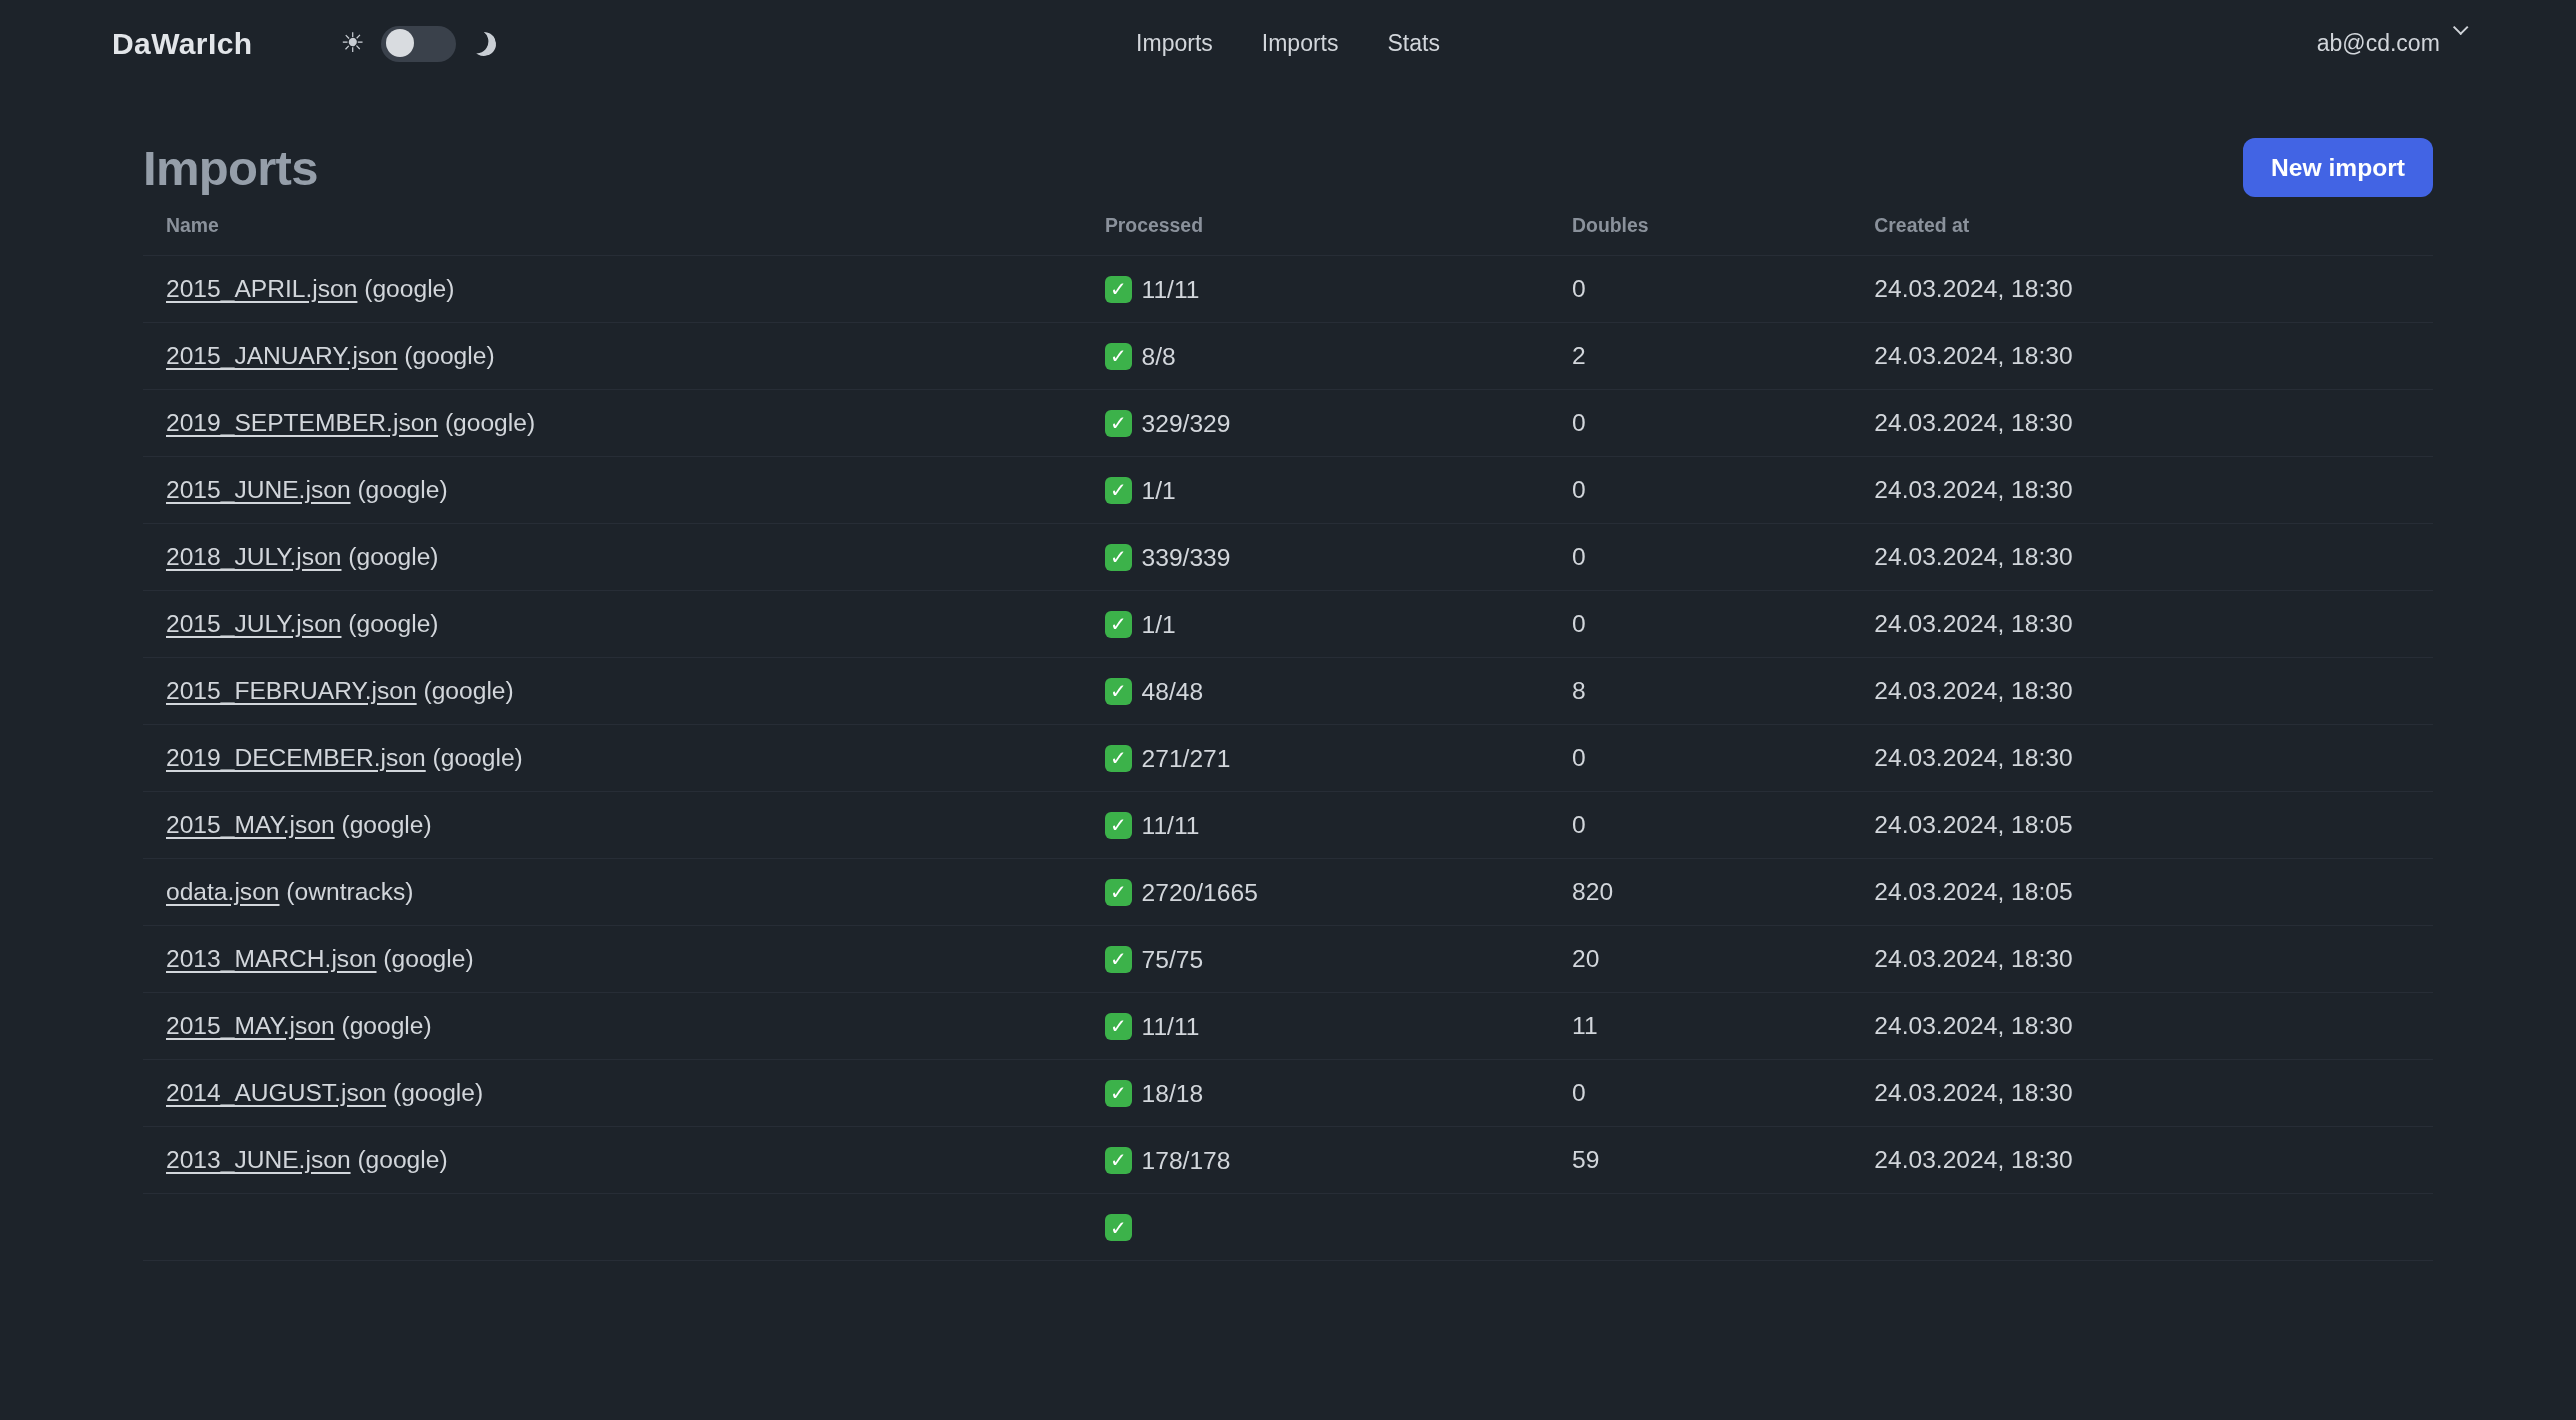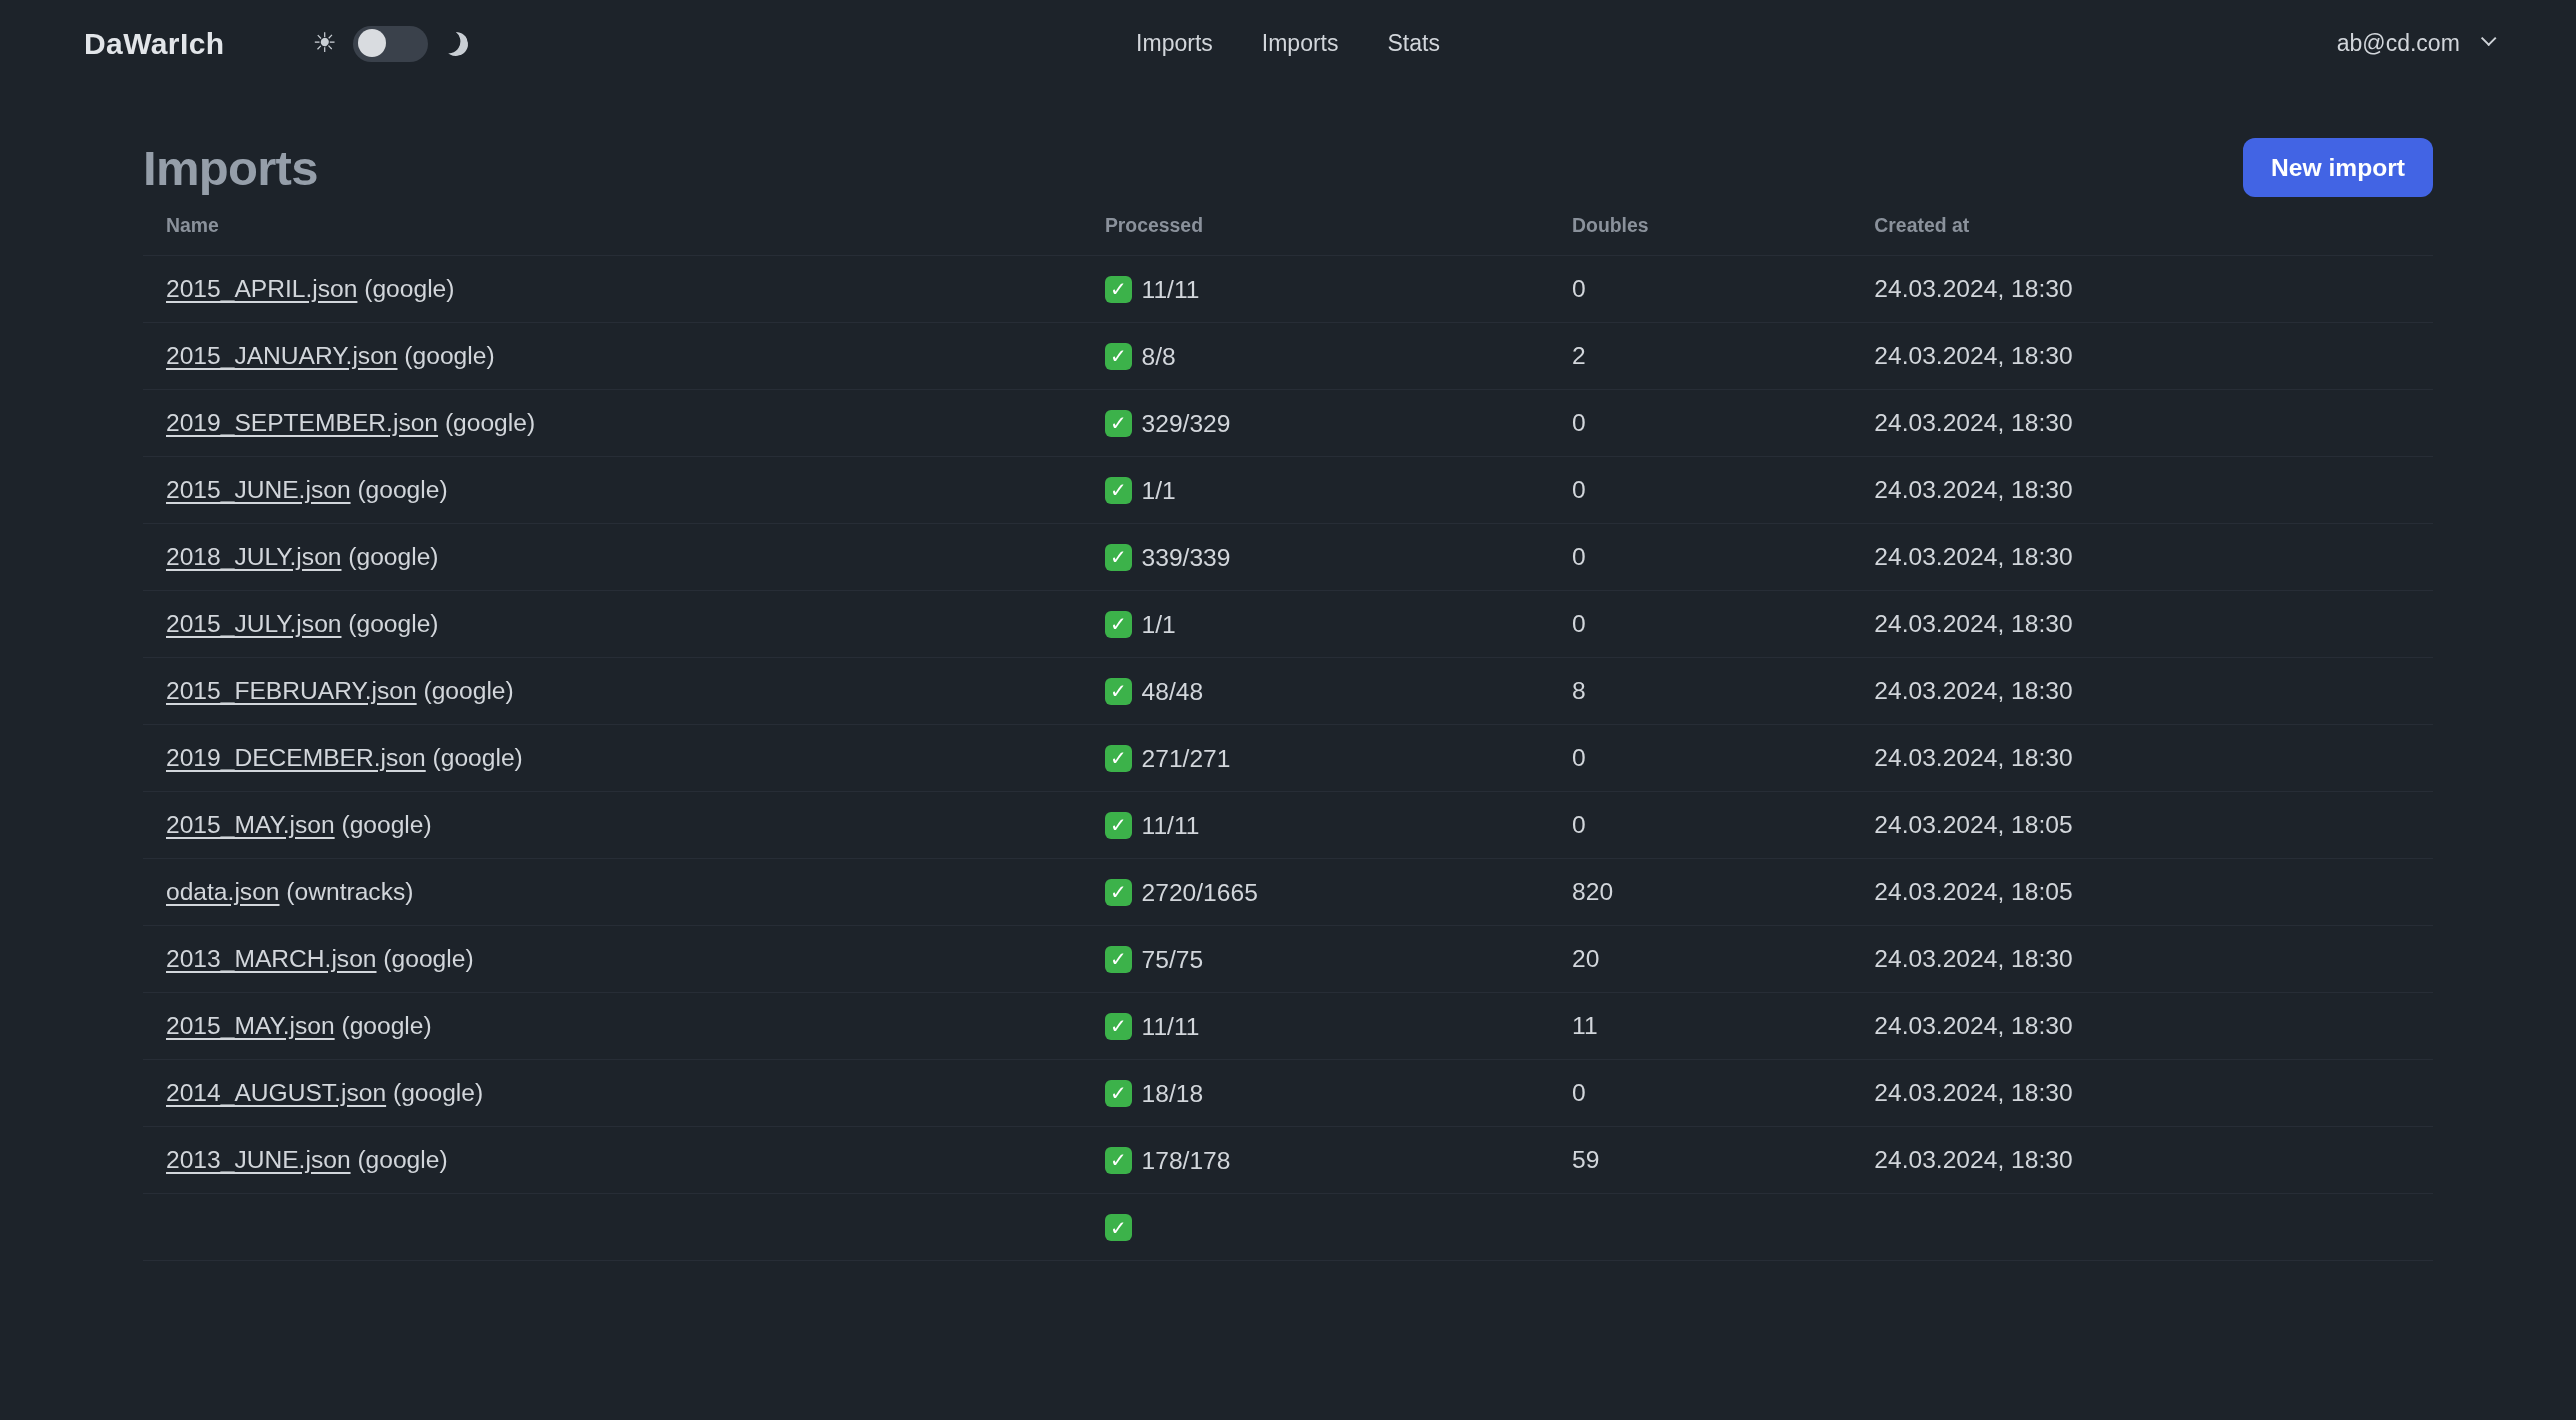--- a/index.html
+++ b/index.html
@@ -10,21 +10,21 @@
     background: #1d232a;
     font-family: "Liberation Sans", "DejaVu Sans", sans-serif;
     color: #d2d6db;
   }
 
   
   .navbar {
     height: 87px;
     display: flex;
     align-items: center;
-    padding: 0 84px;
+    padding: 0 112px;
     position: relative;
   }
   .brand {
     font-size: 30px;
     font-weight: 700;
     color: #e2e5e9;
     letter-spacing: 0.4px;
     cursor: pointer;
   }
   .theme-group {
@@ -72,22 +72,22 @@
   }
   .nav-link {
     font-size: 23px;
     color: #d2d6db;
     cursor: pointer;
     white-space: nowrap;
   }
   .account {
     margin-left: auto;
     display: flex;
-    align-items: center;
-    gap: 21px;
+    align-items: flex-start;
+    gap: 13px;
     cursor: pointer;
   }
   .account-label { font-size: 23px; color: #d2d6db; }
   .chevron {
     width: 11.2px;
     height: 11.2px;
     border-right: 2.2px solid #cfd3d8;
     border-bottom: 2.2px solid #cfd3d8;
     transform: rotate(45deg) translateY(-3px);
     margin-top: -6px;

